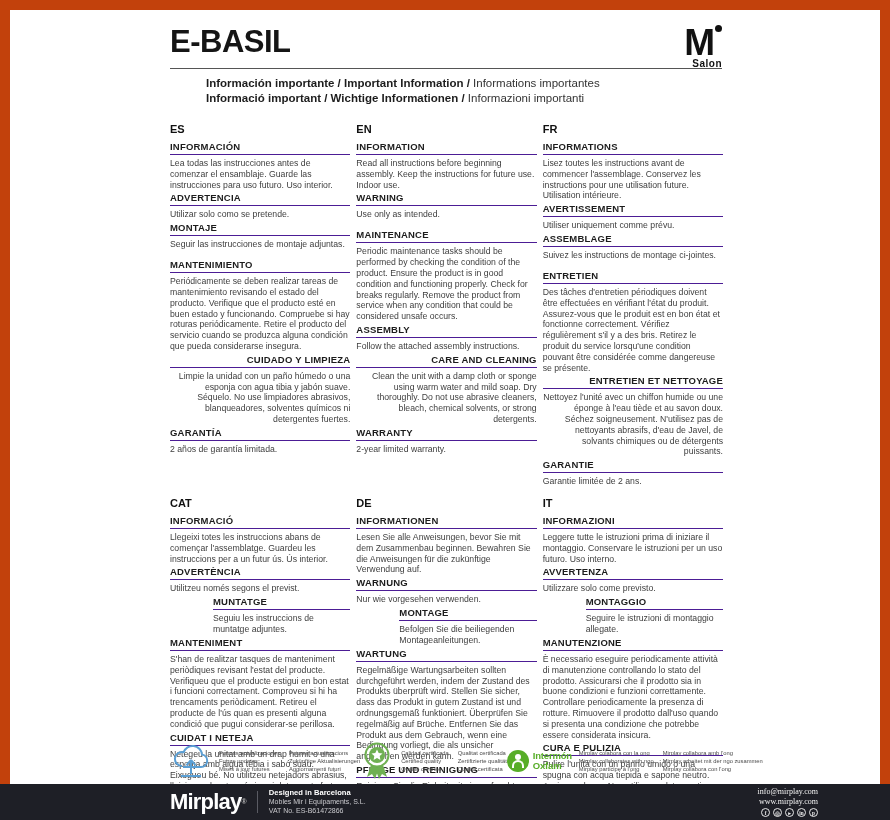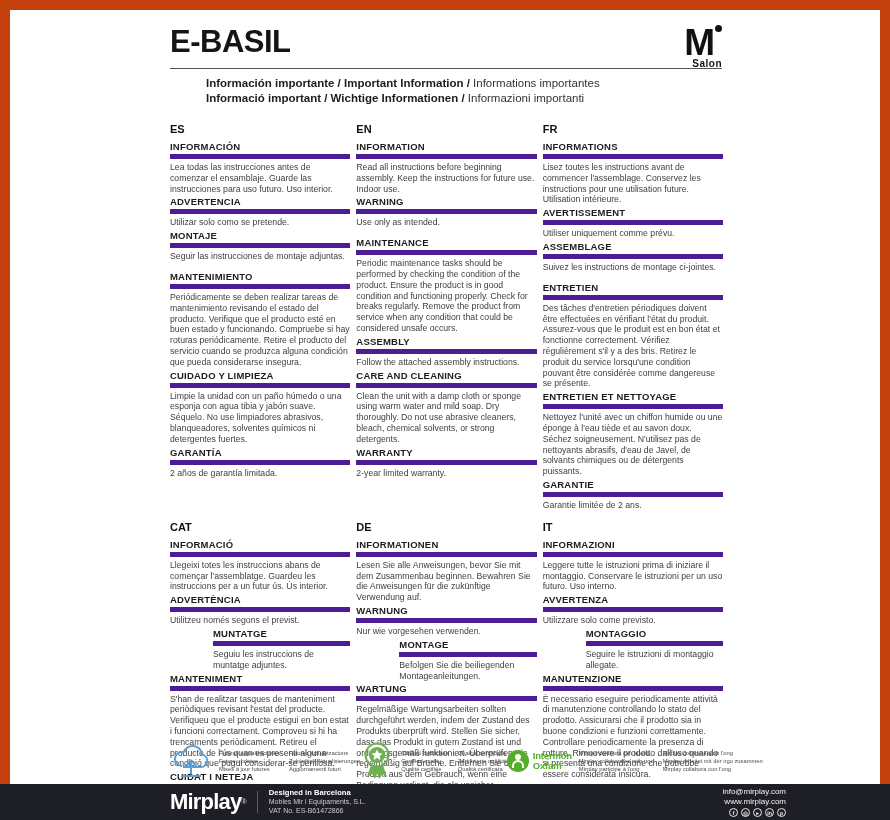--- a/index.html
+++ b/index.html
@@ -20,25 +20,25 @@
   .logo-mark { position:relative; display:inline-block; font-size:37px; font-weight:900; line-height:34px; letter-spacing:-2px; padding-right:9px; }
   .logo-dot { position:absolute; top:-1px; right:0; width:7px; height:7px; background:#111; border-radius:50%; }
   .logo-sub { font-size:10px; font-weight:600; letter-spacing:0.5px; margin-top:-2px; }
 
   
   .cols-wrap { position:absolute; left:160px; top:113px; width:553px; }
   .band { display:grid; grid-template-columns:repeat(3, 1fr); column-gap:6px; }
   .band2 { margin-top:8px; }
   .lang-code { font-size:11px; font-weight:800; color:#111; margin-bottom:6px; }
   .sec-h { font-size:9.5px; font-weight:700; color:#1c1c1c; letter-spacing:0.2px;
-           border-bottom:5px solid #4c1d95; padding-bottom:2px; margin-bottom:3px; }
+           border-bottom:1px solid #4c1d95; padding-bottom:2px; margin-bottom:3px; }
   .sec-b { font-size:8.7px; line-height:10.8px; color:#3e3e3e; }
   .sec { margin-bottom:2px; }
   .band1 .s0 { min-height:45px; } .band1 .s1 { min-height:28px; } .band1 .s2 { min-height:27px; }
-  .band1 .s3 { min-height:83px;margin-top:9px; } .band1 .s4 { min-height:61px; }
+  .band1 .s3 { min-height:83px;margin-top:9px; } .band1 .s4 { min-height:61px;text-align:right; }
   .band2 .s0 { min-height:45px; } .band2 .s1 { min-height:28px; } .band2 .s2 { min-height:27px;margin-left:43px; }
   .band2 .s3 { min-height:90px; } .band2 .s4 { min-height:74px; }
 
   
   .badges { position:absolute; left:160px; top:727px; width:553px; height:48px;
             display:flex; align-items:center; justify-content:space-between; }
   .badge { display:flex; align-items:center; gap:7px; }
   .badge-cols { display:flex; gap:9px; }
   .badge-col { display:flex; flex-direction:column; justify-content:center; }
   .badge-line { font-size:5.8px; line-height:8.2px; color:#4a4a4a; white-space:nowrap; }
@@ -51,21 +51,21 @@
 
   
   .footer-bar { position:absolute; left:0; right:0; bottom:0; height:36px; background:#1e1f26;
                 display:flex; align-items:center; }
   .fb-left { margin-left:170px; display:flex; align-items:center; gap:11px; }
   .fb-brand { color:#fff; font-size:22px; font-weight:800; letter-spacing:-0.8px; line-height:22px; }
   .fb-reg { color:#bbb; font-size:7px; vertical-align:top; }
   .fb-divider { width:1px; height:22px; background:#5a5b63; }
   .fb-addr { color:#c9c9cd; font-size:7px; line-height:8.6px; }
   .fb-designed { color:#fff; font-weight:700; font-size:7.6px; margin-bottom:1px; }
-  .fb-right { margin-left:auto; margin-right:104px; text-align:right; }
+  .fb-right { margin-left:auto; margin-right:72px; text-align:right;font-family:Liberation Serif, serif; }
   .fb-contact { color:#f2f2f2; font-size:8px; line-height:9.5px; }
   .fb-social { display:flex; gap:3px; justify-content:flex-end; margin-top:2px; }
   .soc { width:9px; height:9px; border:0.8px solid #e8e8e8; border-radius:50%; color:#f0f0f0;
          font-size:5.2px; line-height:8px; text-align:center; font-weight:700; }
 </style>
 </head>
 <body>
 
 <div class="page">
   <div class="sheet">

